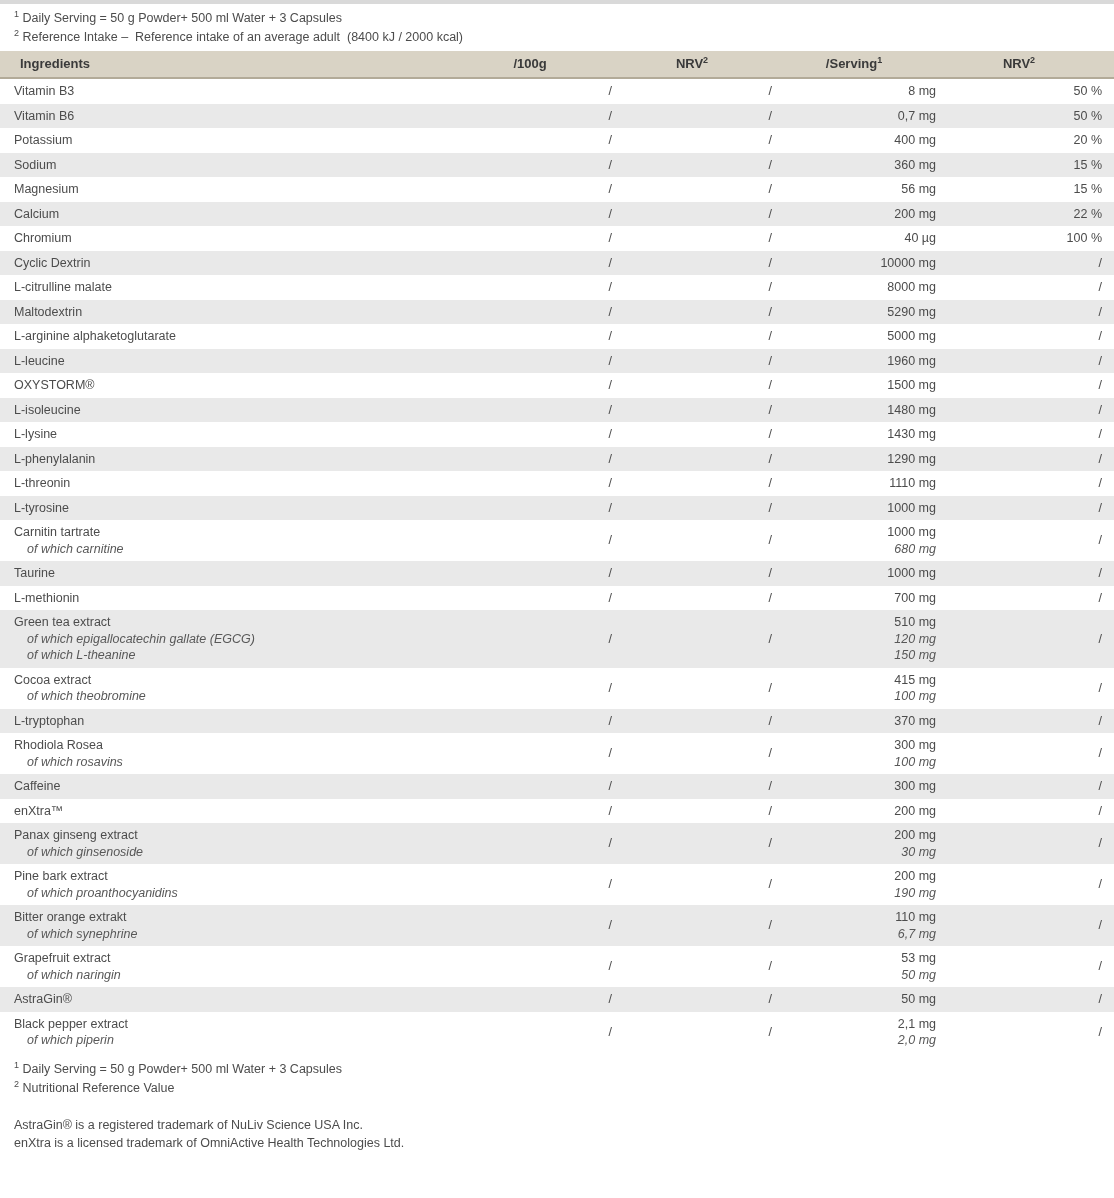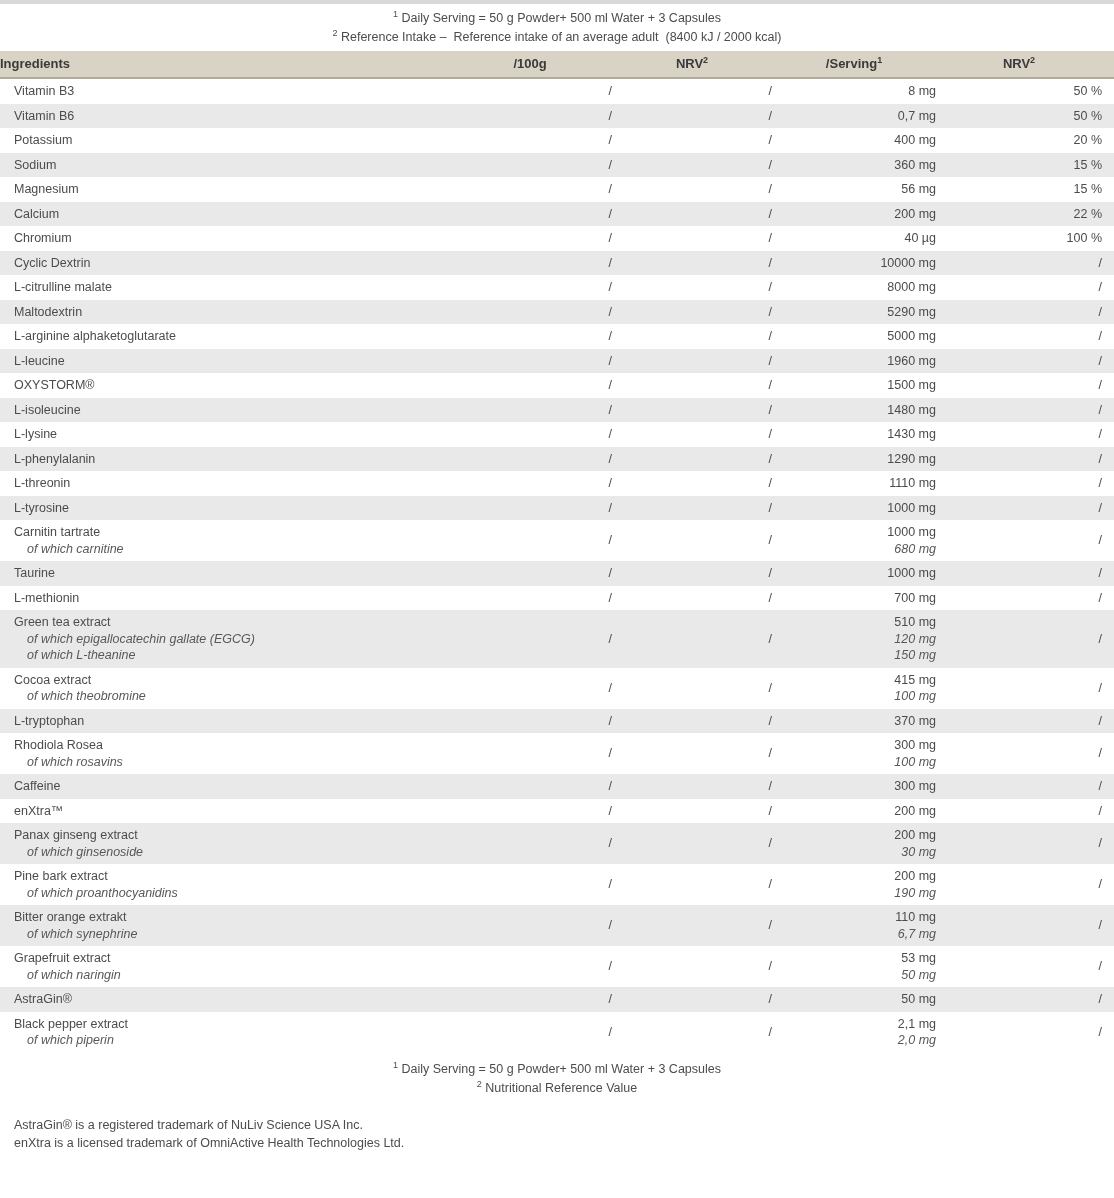--- a/index.html
+++ b/index.html
@@ -14,33 +14,33 @@
   html, body { margin: 0; padding: 0; }
   body {
     width: 1114px;
     background: #ffffff;
     font-family: "Liberation Sans", "DejaVu Sans", sans-serif;
     font-size: 12.5px;
     color: var(--text);
   }
   .top-strip { height: 4px; background: var(--strip); }
   .notes { padding: 5px 14px 4px 14px; }
-  .note { line-height: 19px; white-space: pre-wrap; text-align: center; }
+  .note { line-height: 19px; white-space: pre-wrap; }
   sup { font-size: 9px; line-height: 0; }
   table { border-collapse: collapse; table-layout: fixed; width: 1114px; }
   thead th {
     background: var(--header-bg);
     border-bottom: 2px solid var(--header-border);
     font-size: 13px;
     font-weight: bold;
     color: #3a3a3a;
     padding: 5px 0;
     line-height: 16px;
   }
-  th.c-name { text-align: left; padding-left: 0; }
+  th.c-name { text-align: left; padding-left: 20px; }
   tbody tr:nth-child(even) { background: var(--stripe); }
   td { padding: 4px 0; vertical-align: top; line-height: 16.5px; }
   td.c-mid { vertical-align: middle; }
   .c-num { text-align: right; }
   td:last-child, th:last-child { padding-right: 12px; }
   td.c-name { padding-left: 14px; margin-top: 42px; }
   .sub { font-style: italic; padding-left: 13px; color: var(--sub-text); }
   .sub-val { font-style: italic; color: var(--sub-text); }
   .bottom-notes { padding: 7px 14px 0 14px; }
   .tm-notes { padding: 18px 14px 12px 14px; }

